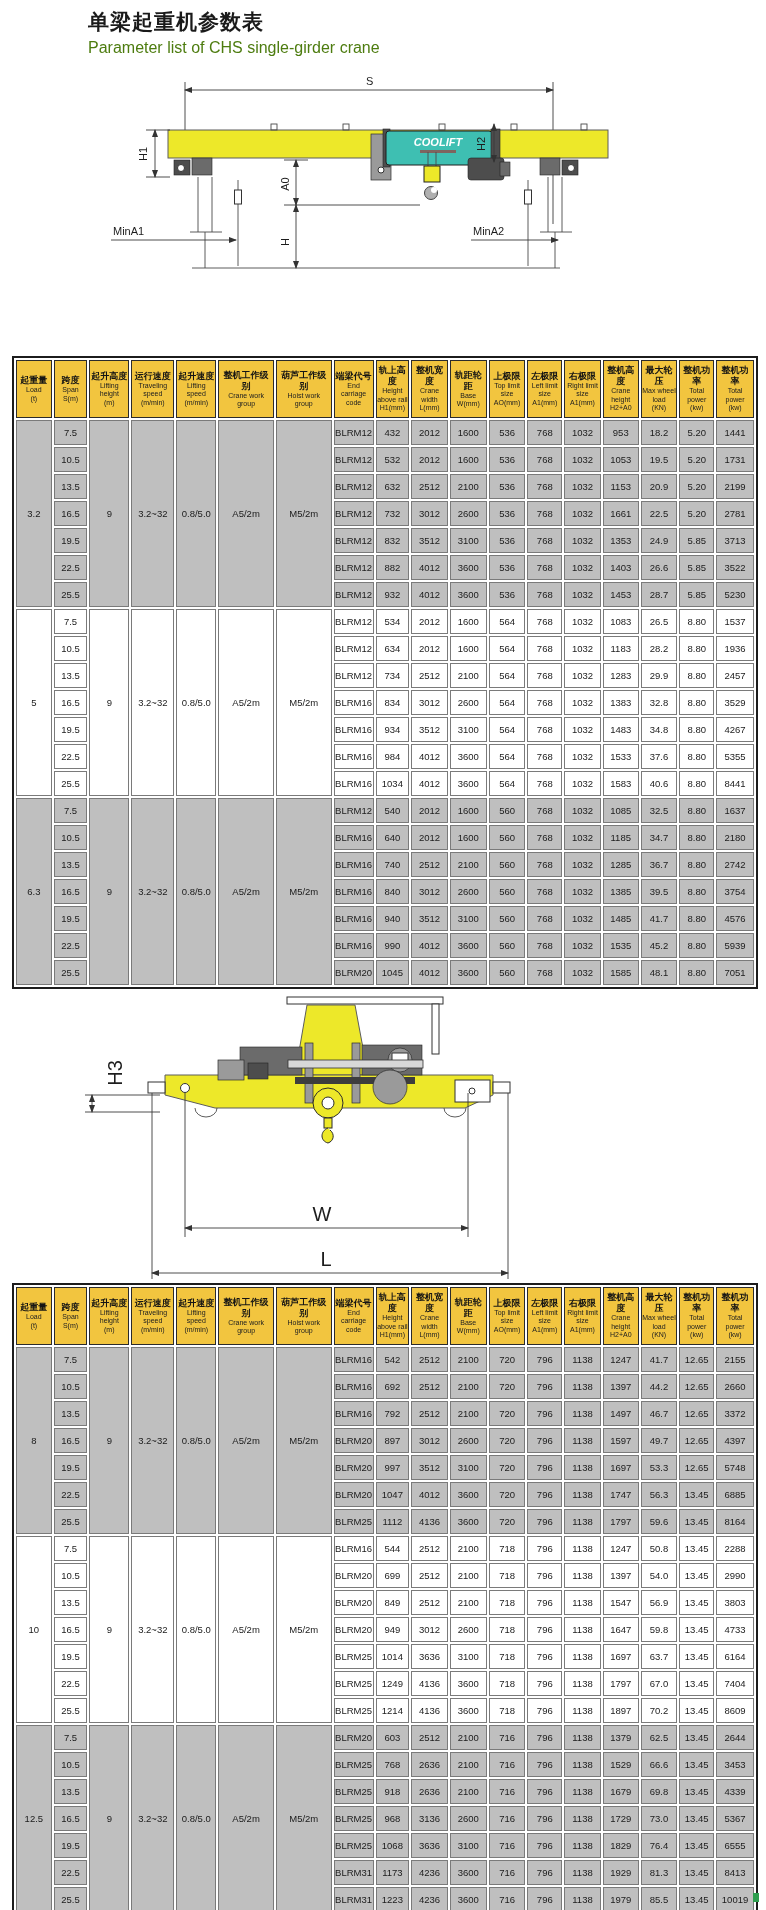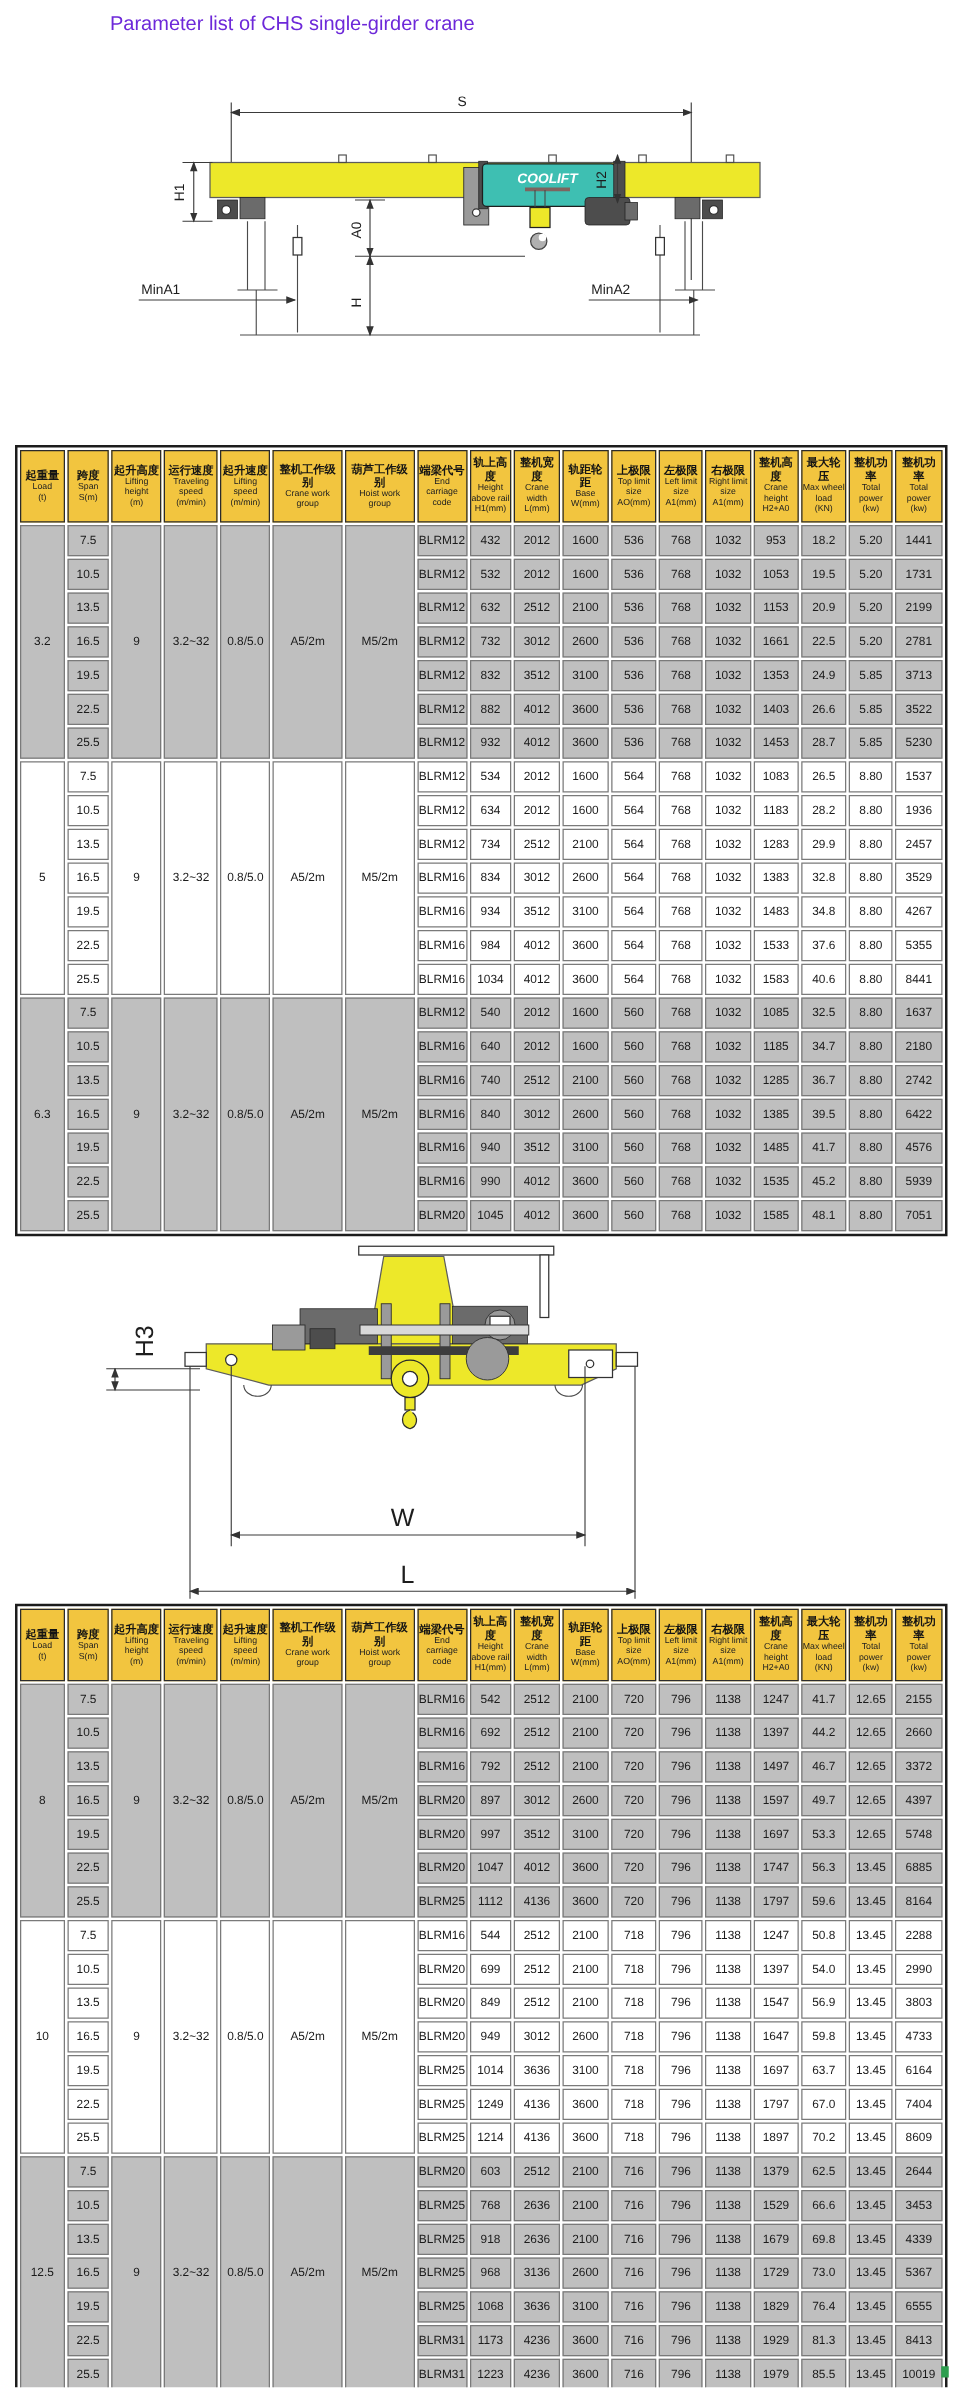--- a/index.html
+++ b/index.html
@@ -1,21 +1,21 @@
 <!DOCTYPE html>
 <html><head>
 <meta charset="utf-8">
 <style>
   html,body{margin:0;padding:0;background:#ffffff;}
   body{width:766px;height:1910px;position:relative;font-family:"Liberation Sans",sans-serif;}
   .page{position:absolute;inset:0;overflow:hidden;background:#fff;}
 
   .titleblock{position:absolute;left:88px;top:8px;}
   .title-zh{font-size:21px;font-weight:bold;color:#1a1a1a;margin:0;letter-spacing:1px;}
-  .title-en{font-size:16px;font-weight:400;color:#6d28d9;margin:3px 0 0 0;}
+  .title-en{font-size:16px;font-weight:400;color:#4d7c0f;margin:3px 0 0 0;}
 
   .diagram{position:absolute;left:0;}
   .d1{top:72px;}
   .d2{top:985px;}
 
   .tw{position:absolute;left:12px;width:746px;border:2px solid #1c1c1c;background:#fff;box-sizing:border-box;}
   .t1{top:356px;}
   .t2{top:1283px;}
   table{border-collapse:separate;border-spacing:2px;table-layout:fixed;width:100%;}
   th{background:#F2C53F;border:1px solid #2b2b2b;padding:1px 0;vertical-align:middle;height:54px;overflow:hidden;}
@@ -38,20 +38,21 @@
   .whitepart{fill:#ffffff;stroke:#333;stroke-width:1;}
 
   .green-dot{position:absolute;left:753px;top:1893px;width:6px;height:9px;background:#2e9e4f;}
 </style>
 </head>
 <body>
 
 <div class="page">
 
   <div class="titleblock">
+    <h1 class="title-zh">单梁起重机参数表</h1>
     <h2 class="title-en">Parameter list of CHS single-girder crane</h2>
   </div>
 
   <div class="diagram d1">
     <svg width="766" height="228" viewBox="0 0 766 228">
       <defs>
         <marker id="ae1" markerWidth="9" markerHeight="8" refX="7" refY="3" orient="auto" markerUnits="userSpaceOnUse">
           <path d="M0,0 L8,3 L0,6 z" fill="#333"></path>
         </marker>
         <marker id="as1" markerWidth="9" markerHeight="8" refX="1" refY="3" orient="auto" markerUnits="userSpaceOnUse">
@@ -550,21 +551,21 @@
             <td>BLRM16</td>
             <td>840</td>
             <td>3012</td>
             <td>2600</td>
             <td>560</td>
             <td>768</td>
             <td>1032</td>
             <td>1385</td>
             <td>39.5</td>
             <td>8.80</td>
-            <td>6422</td>
+            <td>3754</td>
           </tr>
           <tr class="gray">
             <td>19.5</td>
             <td>BLRM16</td>
             <td>940</td>
             <td>3512</td>
             <td>3100</td>
             <td>560</td>
             <td>768</td>
             <td>1032</td>

